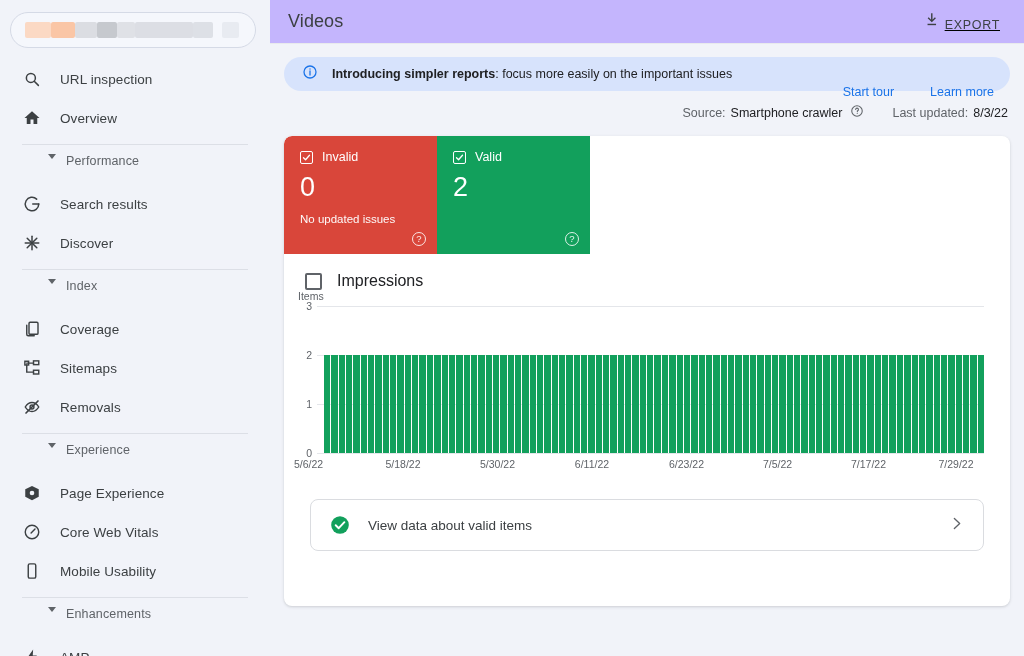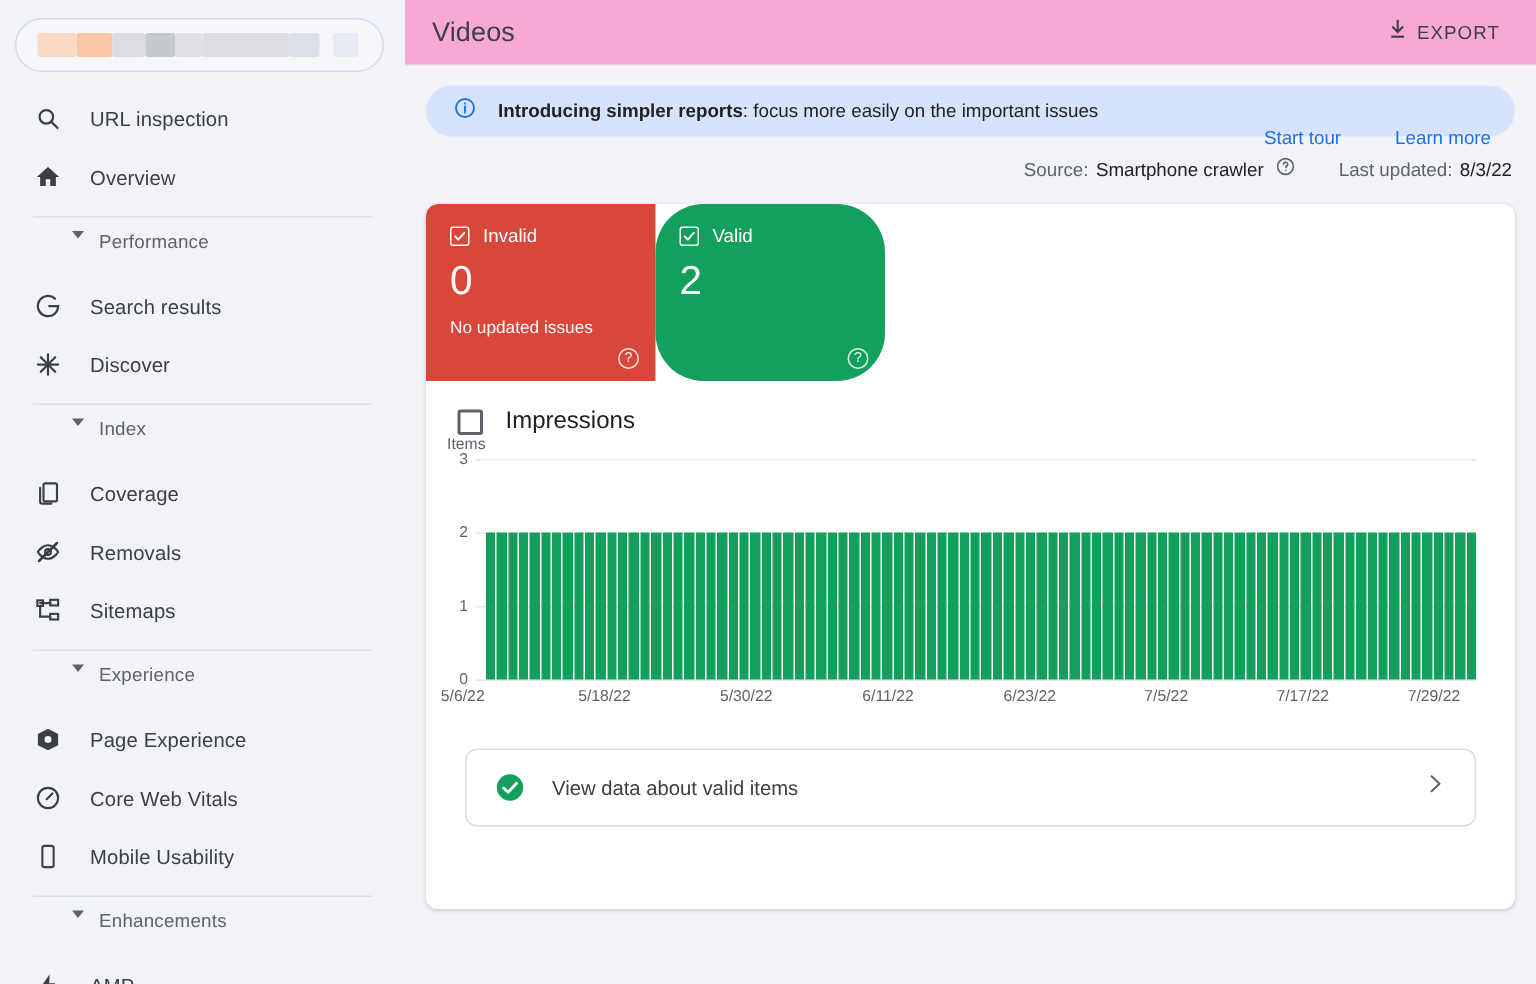--- a/index.html
+++ b/index.html
@@ -90,27 +90,27 @@
     flex: 1; height: 656px;
     background: #ffffff;
     display: flex; flex-direction: column;
     overflow: hidden;
   }
   .topbar {
     height: 44px; min-height: 44px;
     display: flex; align-items: center;
     padding: 0 16px 0 18px;
     border-bottom: 1px solid #e8eaed;
-    background: #f9a8d4;
+    background: #c4b5fd;
   }
   .page-title { font-size: 18px; color: #3c4043; letter-spacing: .1px; }
   .spacer { flex: 1; }
   .export-btn {
-    display: flex; align-items: center; gap: 4px;
-    cursor: pointer; padding: 5px 8px; border-radius: 4px;
+    display: flex; align-items: flex-end; gap: 4px;
+    cursor: pointer; padding: 5px 8px; border-radius: 4px; text-decoration: underline;
   }
   .export-btn .etext {
     font-size: 12.5px; color: #3c4043; letter-spacing: .7px; font-weight: 500;
   }
 
   .content {
     flex: 1;
     background: #f1f3f9;
     padding: 0;
     overflow: hidden;
@@ -153,21 +153,20 @@
   }
 
   
   .status-row { display: flex; }
   .status-card {
     width: 153px; height: 118px;
     padding: 14px 14px 0 16px;
     position: relative;
     color: #fff;
     cursor: pointer;
-    border-radius: 32px;
   }
   .status-card.invalid { background: #d9463a; border-radius: 8px 0 0 0; }
   .status-card.valid { background: #12a05c; }
   .sc-head { display: flex; align-items: center; gap: 9px; }
   .sc-check {
     width: 13px; height: 13px;
     border: 1.4px solid #fff; border-radius: 2px;
     display: flex; align-items: center; justify-content: center;
   }
   .sc-check svg { display: block; }
@@ -318,37 +317,37 @@
           <svg width="18" height="18" viewBox="0 0 24 24" fill="none" stroke="currentColor" stroke-width="1.9">
               <rect x="8" y="3" width="12" height="16" rx="1.5"></rect>
               <path d="M5 7v12a2 2 0 0 0 2 2h8" stroke-linecap="round"></path>
             </svg>
         </span>
         <span class="label">Coverage</span>
       </div>
       <div class="nav-item">
         <span class="nav-icon">
           <svg width="18" height="18" viewBox="0 0 24 24" fill="none" stroke="currentColor" stroke-width="1.9">
-              <path d="M3 12s3.6-6 9-6 9 6 9 6-3.6 6-9 6-9-6-9-6z"></path>
-              <circle cx="12" cy="12" r="2.6"></circle>
-              <line x1="4" y1="20" x2="20" y2="4" stroke-linecap="round" stroke-width="2.2"></line>
-            </svg>
-        </span>
-        <span class="label">Removals</span>
-      </div>
-      <div class="nav-item">
-        <span class="nav-icon">
-          <svg width="18" height="18" viewBox="0 0 24 24" fill="none" stroke="currentColor" stroke-width="1.9">
               <rect x="2.5" y="3" width="5" height="5"></rect>
               <rect x="14" y="2.5" width="7" height="5"></rect>
               <rect x="14" y="15" width="7" height="5"></rect>
               <path d="M5 8v9.5h9M5 5.5h9" stroke-linecap="round"></path>
             </svg>
         </span>
         <span class="label">Sitemaps</span>
+      </div>
+      <div class="nav-item">
+        <span class="nav-icon">
+          <svg width="18" height="18" viewBox="0 0 24 24" fill="none" stroke="currentColor" stroke-width="1.9">
+              <path d="M3 12s3.6-6 9-6 9 6 9 6-3.6 6-9 6-9-6-9-6z"></path>
+              <circle cx="12" cy="12" r="2.6"></circle>
+              <line x1="4" y1="20" x2="20" y2="4" stroke-linecap="round" stroke-width="2.2"></line>
+            </svg>
+        </span>
+        <span class="label">Removals</span>
       </div>
 
       <div class="divider"></div>
 
       <div class="group-head">
         <span class="caret"></span>
         <span class="gtitle">Experience</span>
       </div>
       <div class="nav-item">
         <span class="nav-icon">

